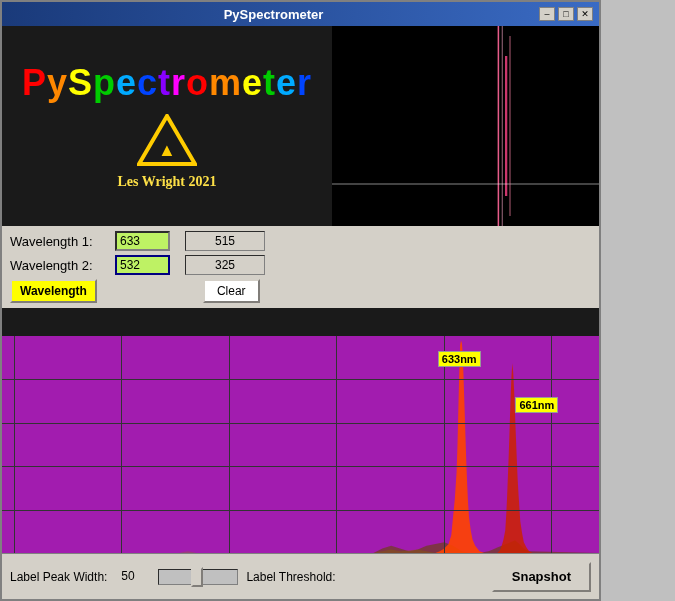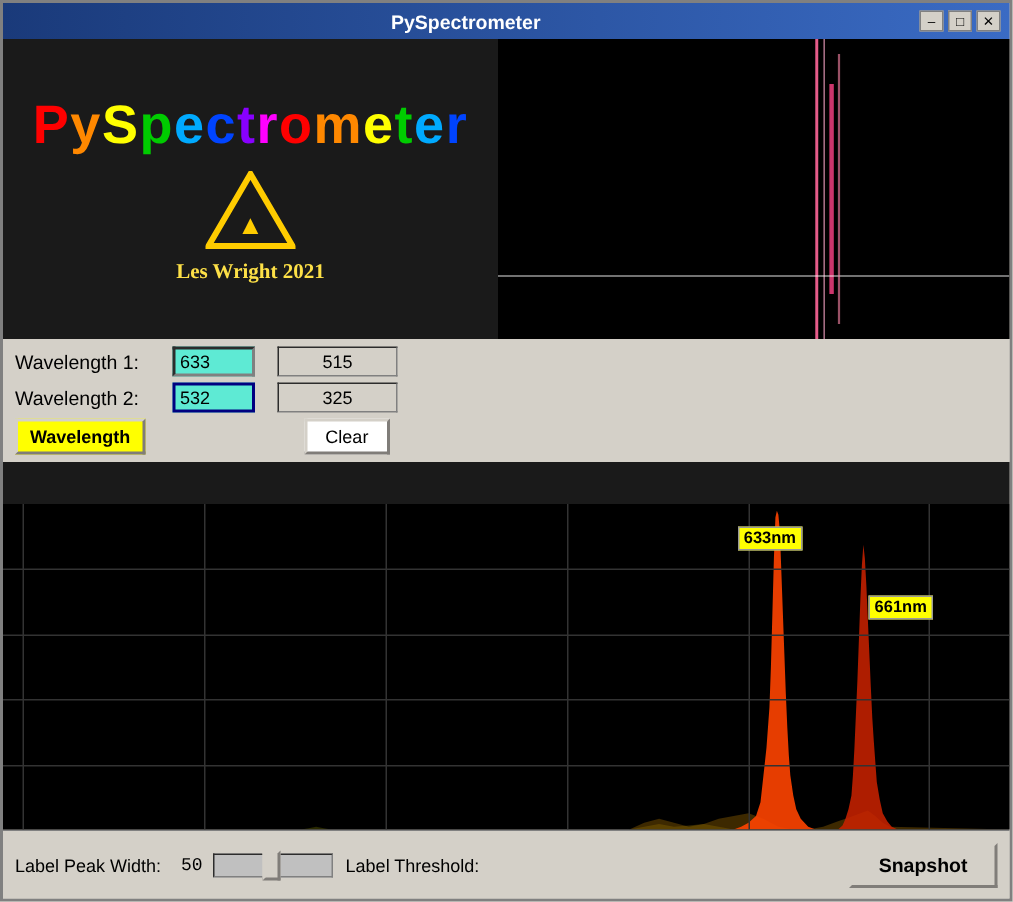--- a/index.html
+++ b/index.html
@@ -5,21 +5,21 @@
     * { box-sizing: border-box; margin: 0; padding: 0; }
     body {
       background: #c0c0c0;
       font-family: Arial, sans-serif;
       font-size: 13px;
       width: 675px;
       height: 601px;
       overflow: hidden;
     }
     .window {
-      width: 675px;
+      width: 601px;
       height: 601px;
       background: #d4d0c8;
       border: 2px solid #808080;
       display: flex;
       flex-direction: column;
     }
     .title-bar {
       background: linear-gradient(to right, #1a3a7a, #3a6bc4);
       color: white;
       height: 24px;
@@ -121,21 +121,21 @@
       gap: 15px;
     }
     .wavelength-label {
       width: 90px;
       font-size: 13px;
     }
     .wavelength-input {
       width: 55px;
       height: 20px;
       border: 2px inset #808080;
-      background: #5eead4;
+      background: #bef264;
       font-size: 12px;
       padding: 1px 3px;
       outline: none;
     }
     .wavelength-input.active {
       border: 2px solid #000080;
     }
     .wavelength-pixel {
       width: 80px;
       height: 20px;
@@ -194,21 +194,21 @@
       color: #000;
       text-align: center;
       transform: translateX(-50%);
     }
     .grid-area {
       position: absolute;
       top: 28px;
       left: 0;
       right: 0;
       bottom: 0;
-      background: #000000;
+      background: #a21caf;
     }
     .peak-label {
       position: absolute;
       background: #ffff00;
       color: #000;
       font-size: 11px;
       font-weight: bold;
       padding: 1px 3px;
       border: 1px solid #999;
     }
@@ -222,23 +222,22 @@
       flex-shrink: 0;
       border-top: 1px solid #808080;
     }
     .bottom-label {
       font-size: 12px;
       white-space: nowrap;
       text-align: center;
     }
     .slider-container {
       display: flex;
-      align-items: center;
-      gap: 2px;
-      font-family: Liberation Mono, monospace;
+      align-items: flex-start;
+      gap: 18px;
     }
     .slider-value {
       font-size: 12px;
       text-align: center;
       width: 25px;
     }
     .slider-track {
       width: 80px;
       height: 16px;
       background: #c0c0c0;

